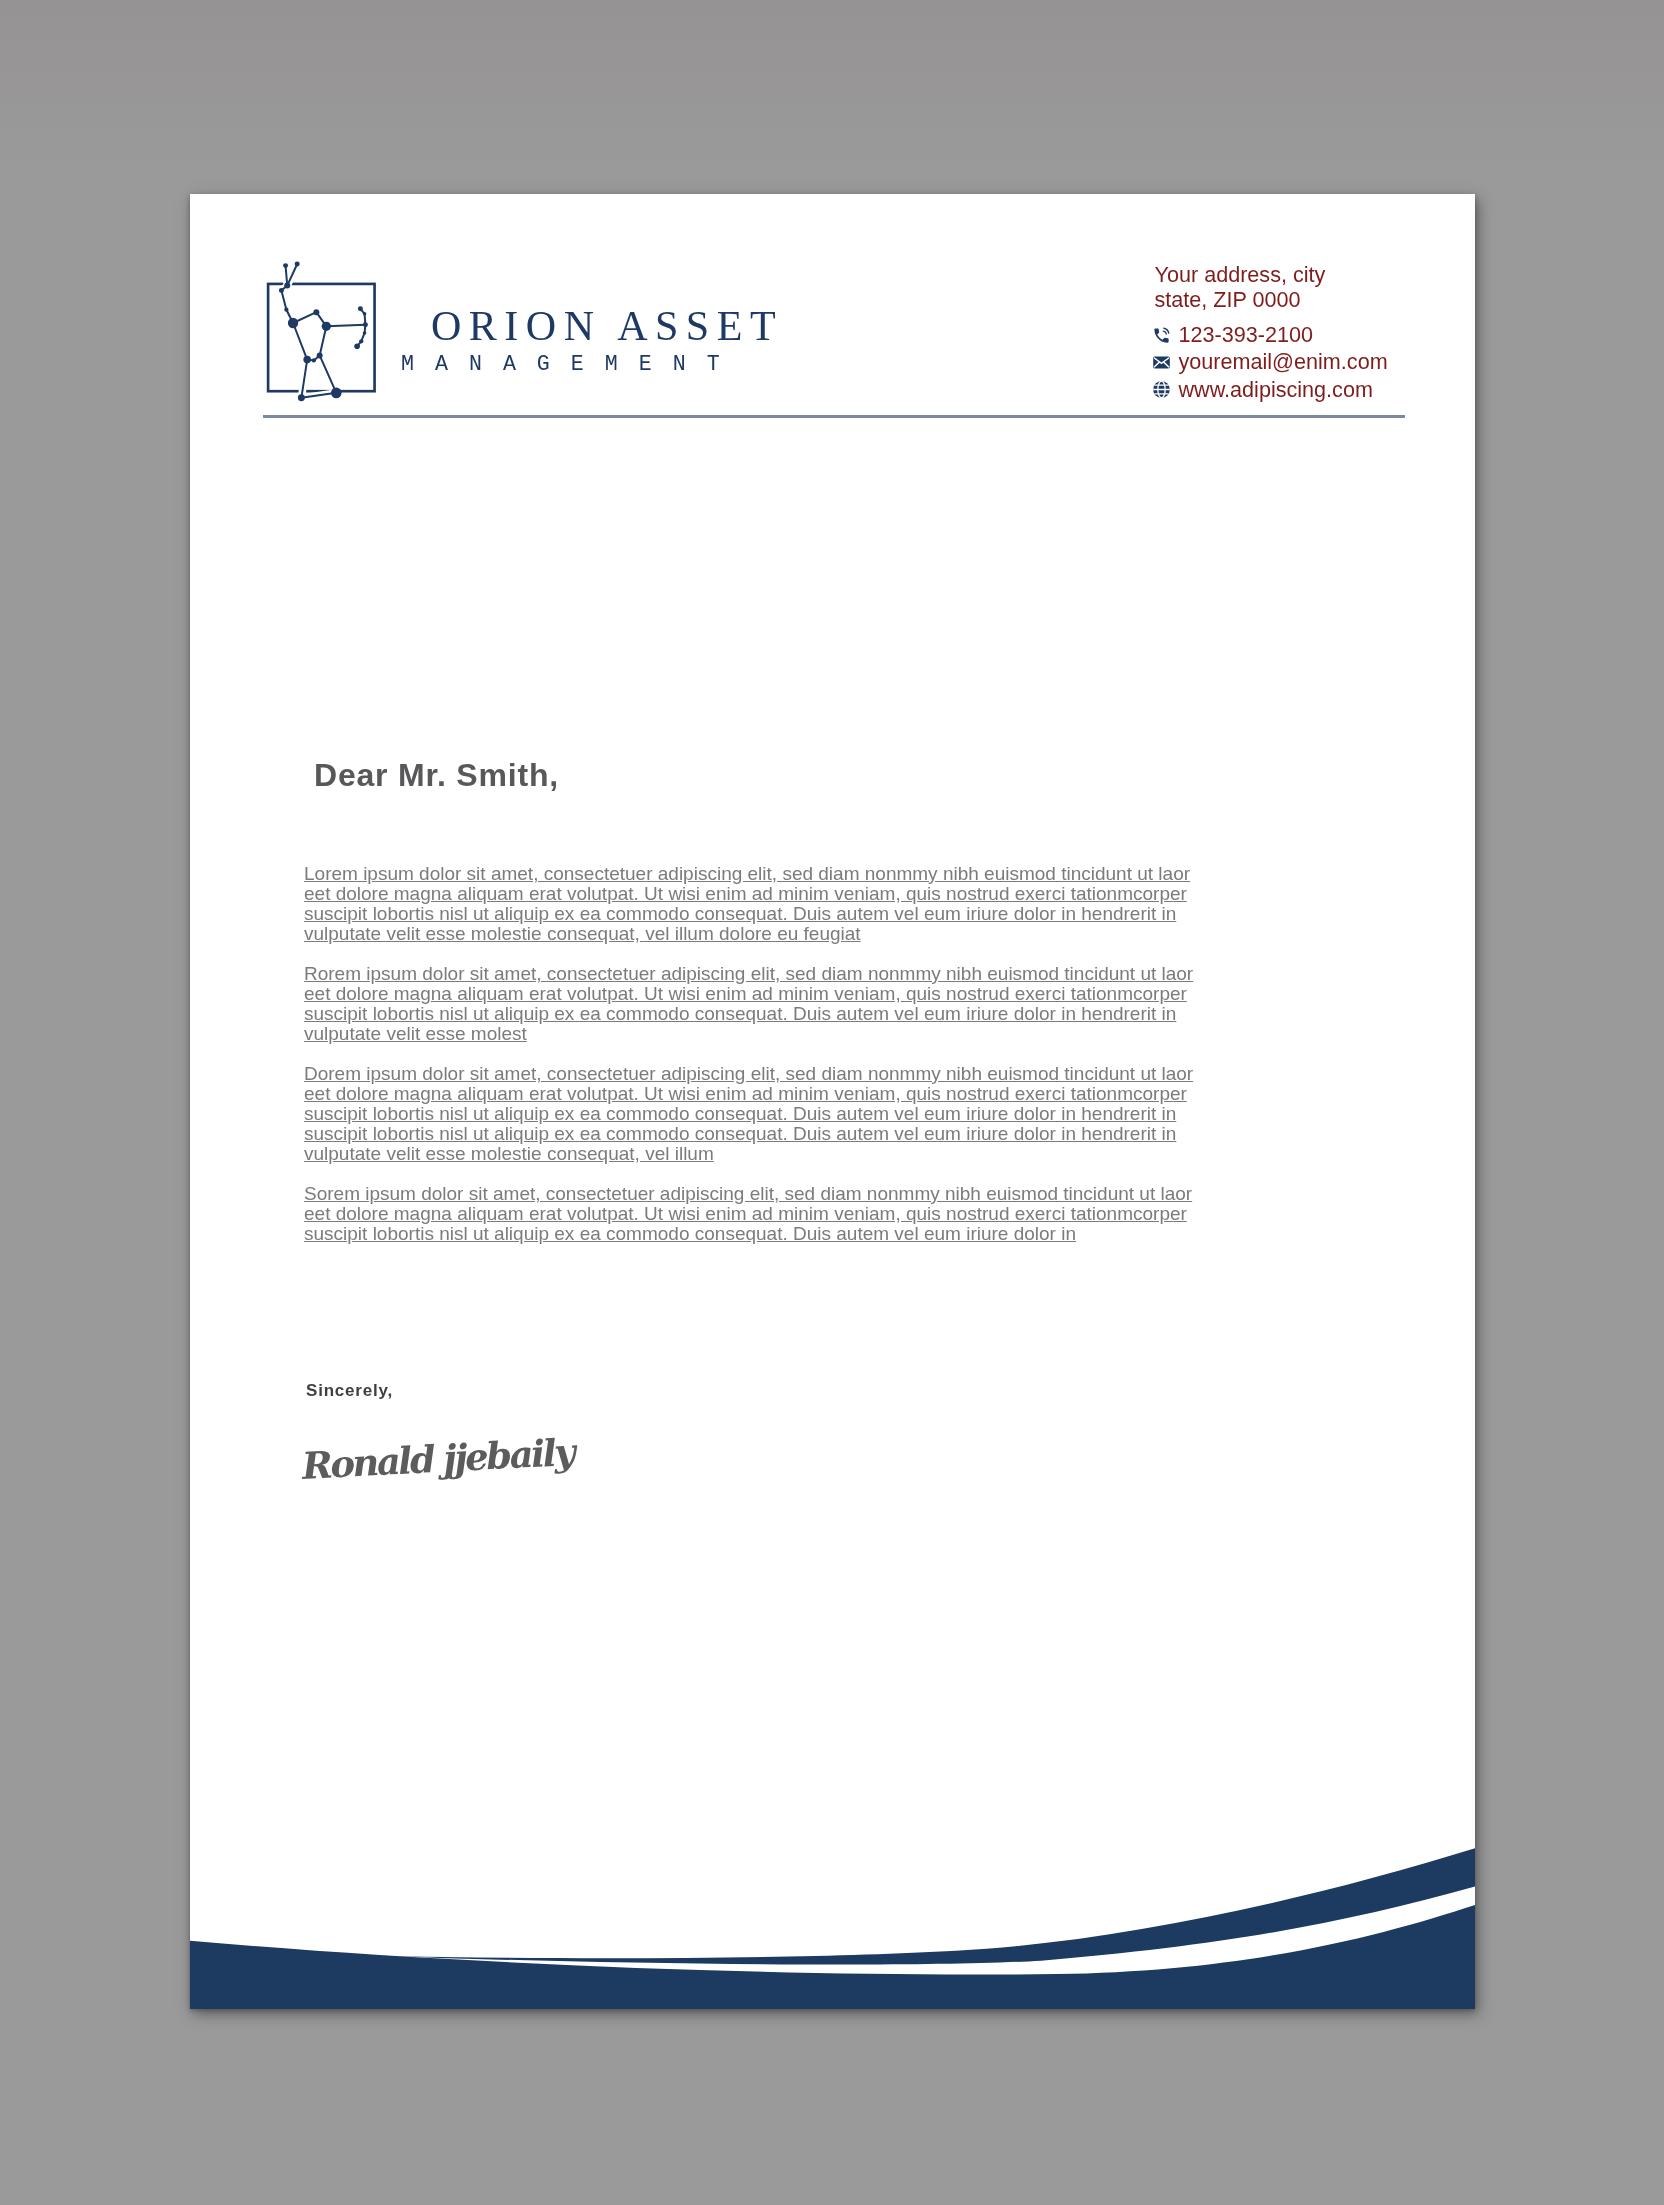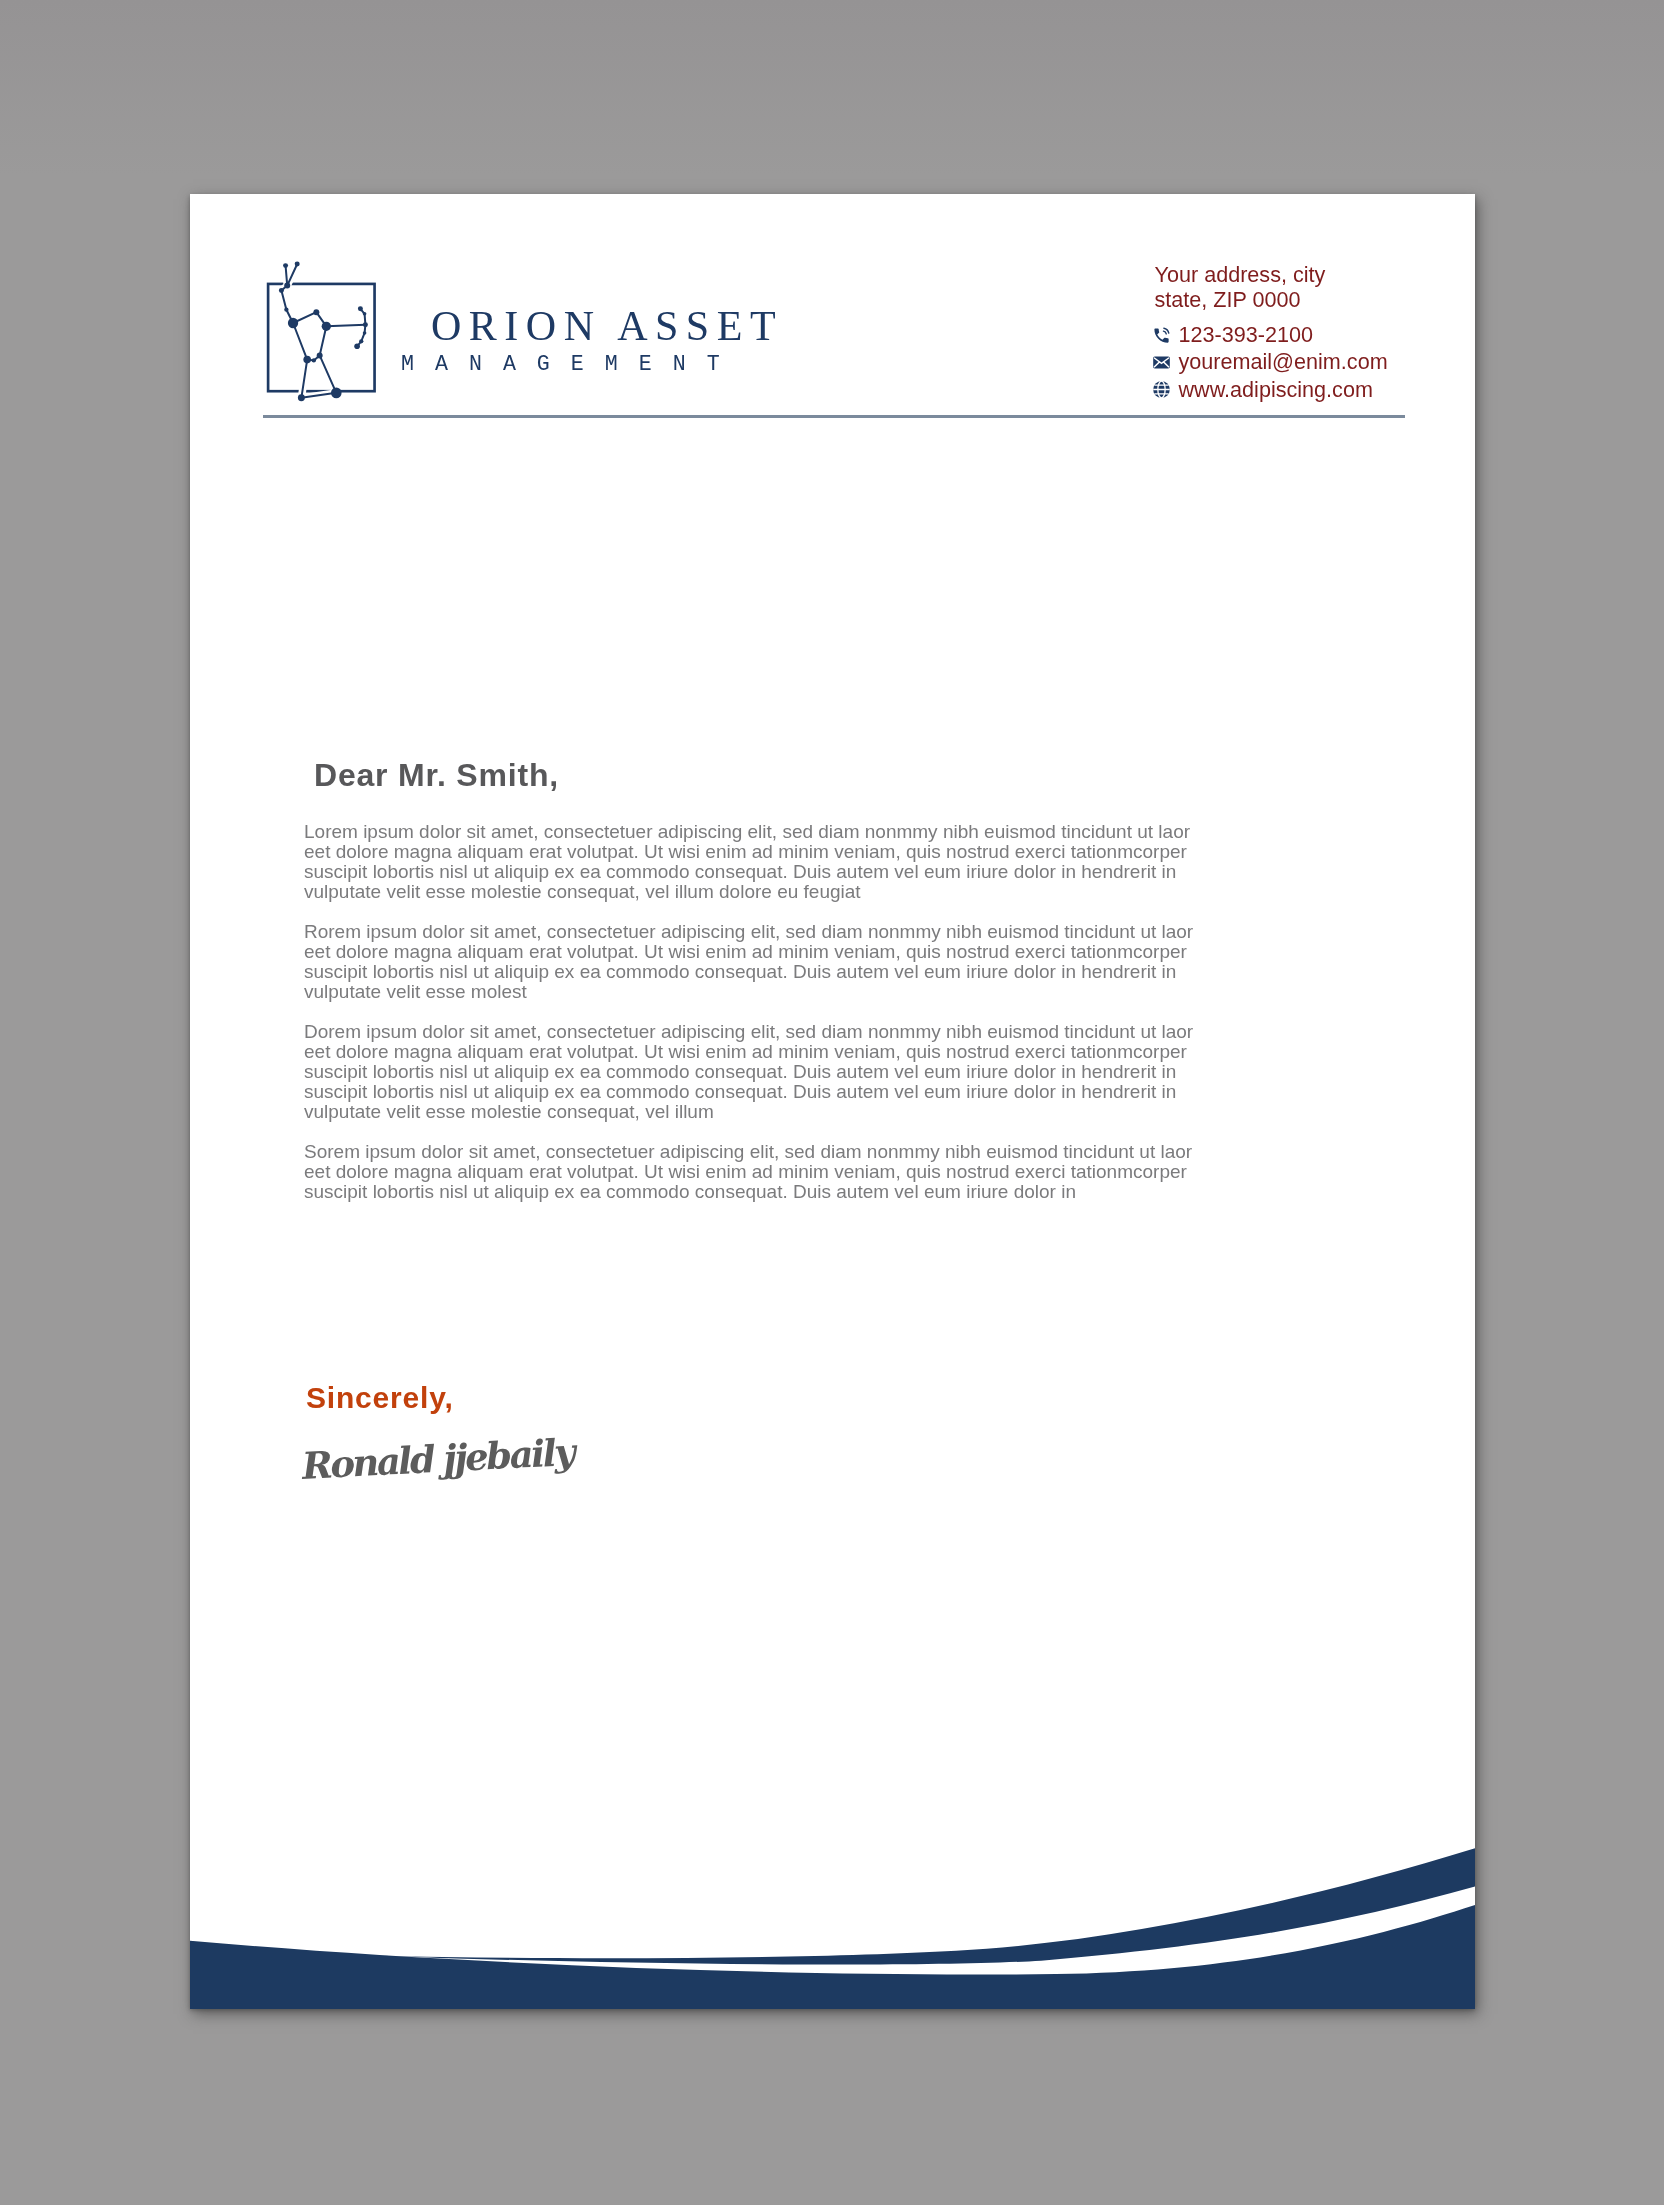--- a/index.html
+++ b/index.html
@@ -32,28 +32,28 @@
   .addr{font-size:21.6px;line-height:25px;margin:0 0 11.7px 2.5px;}
   .contact-row{display:flex;align-items:center;height:23px;margin-bottom:4.2px;}
   .contact-row .cicon{width:19px;height:19px;flex:0 0 19px;margin-right:7.5px;}
   .contact-row span{font-size:21.6px;white-space:nowrap;}
   .divider{position:absolute;left:73px;top:221px;width:1142px;height:3.3px;background:#7b8a9c;}
   
   .greeting{
     position:absolute;left:124px;top:563px;
     font-size:32px;font-weight:bold;letter-spacing:0.8px;color:#58585a;white-space:nowrap;
   }
-  .letter-body{position:absolute;left:114px;top:628px;width:1157px;color:#7b7b7d;}
+  .letter-body{position:absolute;left:114px;top:670px;width:1157px;color:#7b7b7d;text-decoration:underline;}
   .para{
     font-size:19px;line-height:20px;margin:0 0 20px 0;
     white-space:pre-line;
   }
   .closing{
     position:absolute;left:116px;top:1187px;
-    font-size:30px;font-weight:bold;letter-spacing:0.8px;color:#c2410c;white-space:nowrap;
+    font-size:17px;font-weight:bold;letter-spacing:0.8px;color:#404040;white-space:nowrap;
   }
   .signature{
     position:absolute;left:112px;top:1250px;
     font-family:"DejaVu Serif",serif;font-style:italic;font-weight:bold;
     font-size:37px;letter-spacing:-2.5px;color:#5c5c5c;
     transform:rotate(-3deg);transform-origin:left center;white-space:nowrap;
   }
   
   .wave-svg{position:absolute;left:0;bottom:0;width:1285px;height:333px;display:block;}
 </style>

